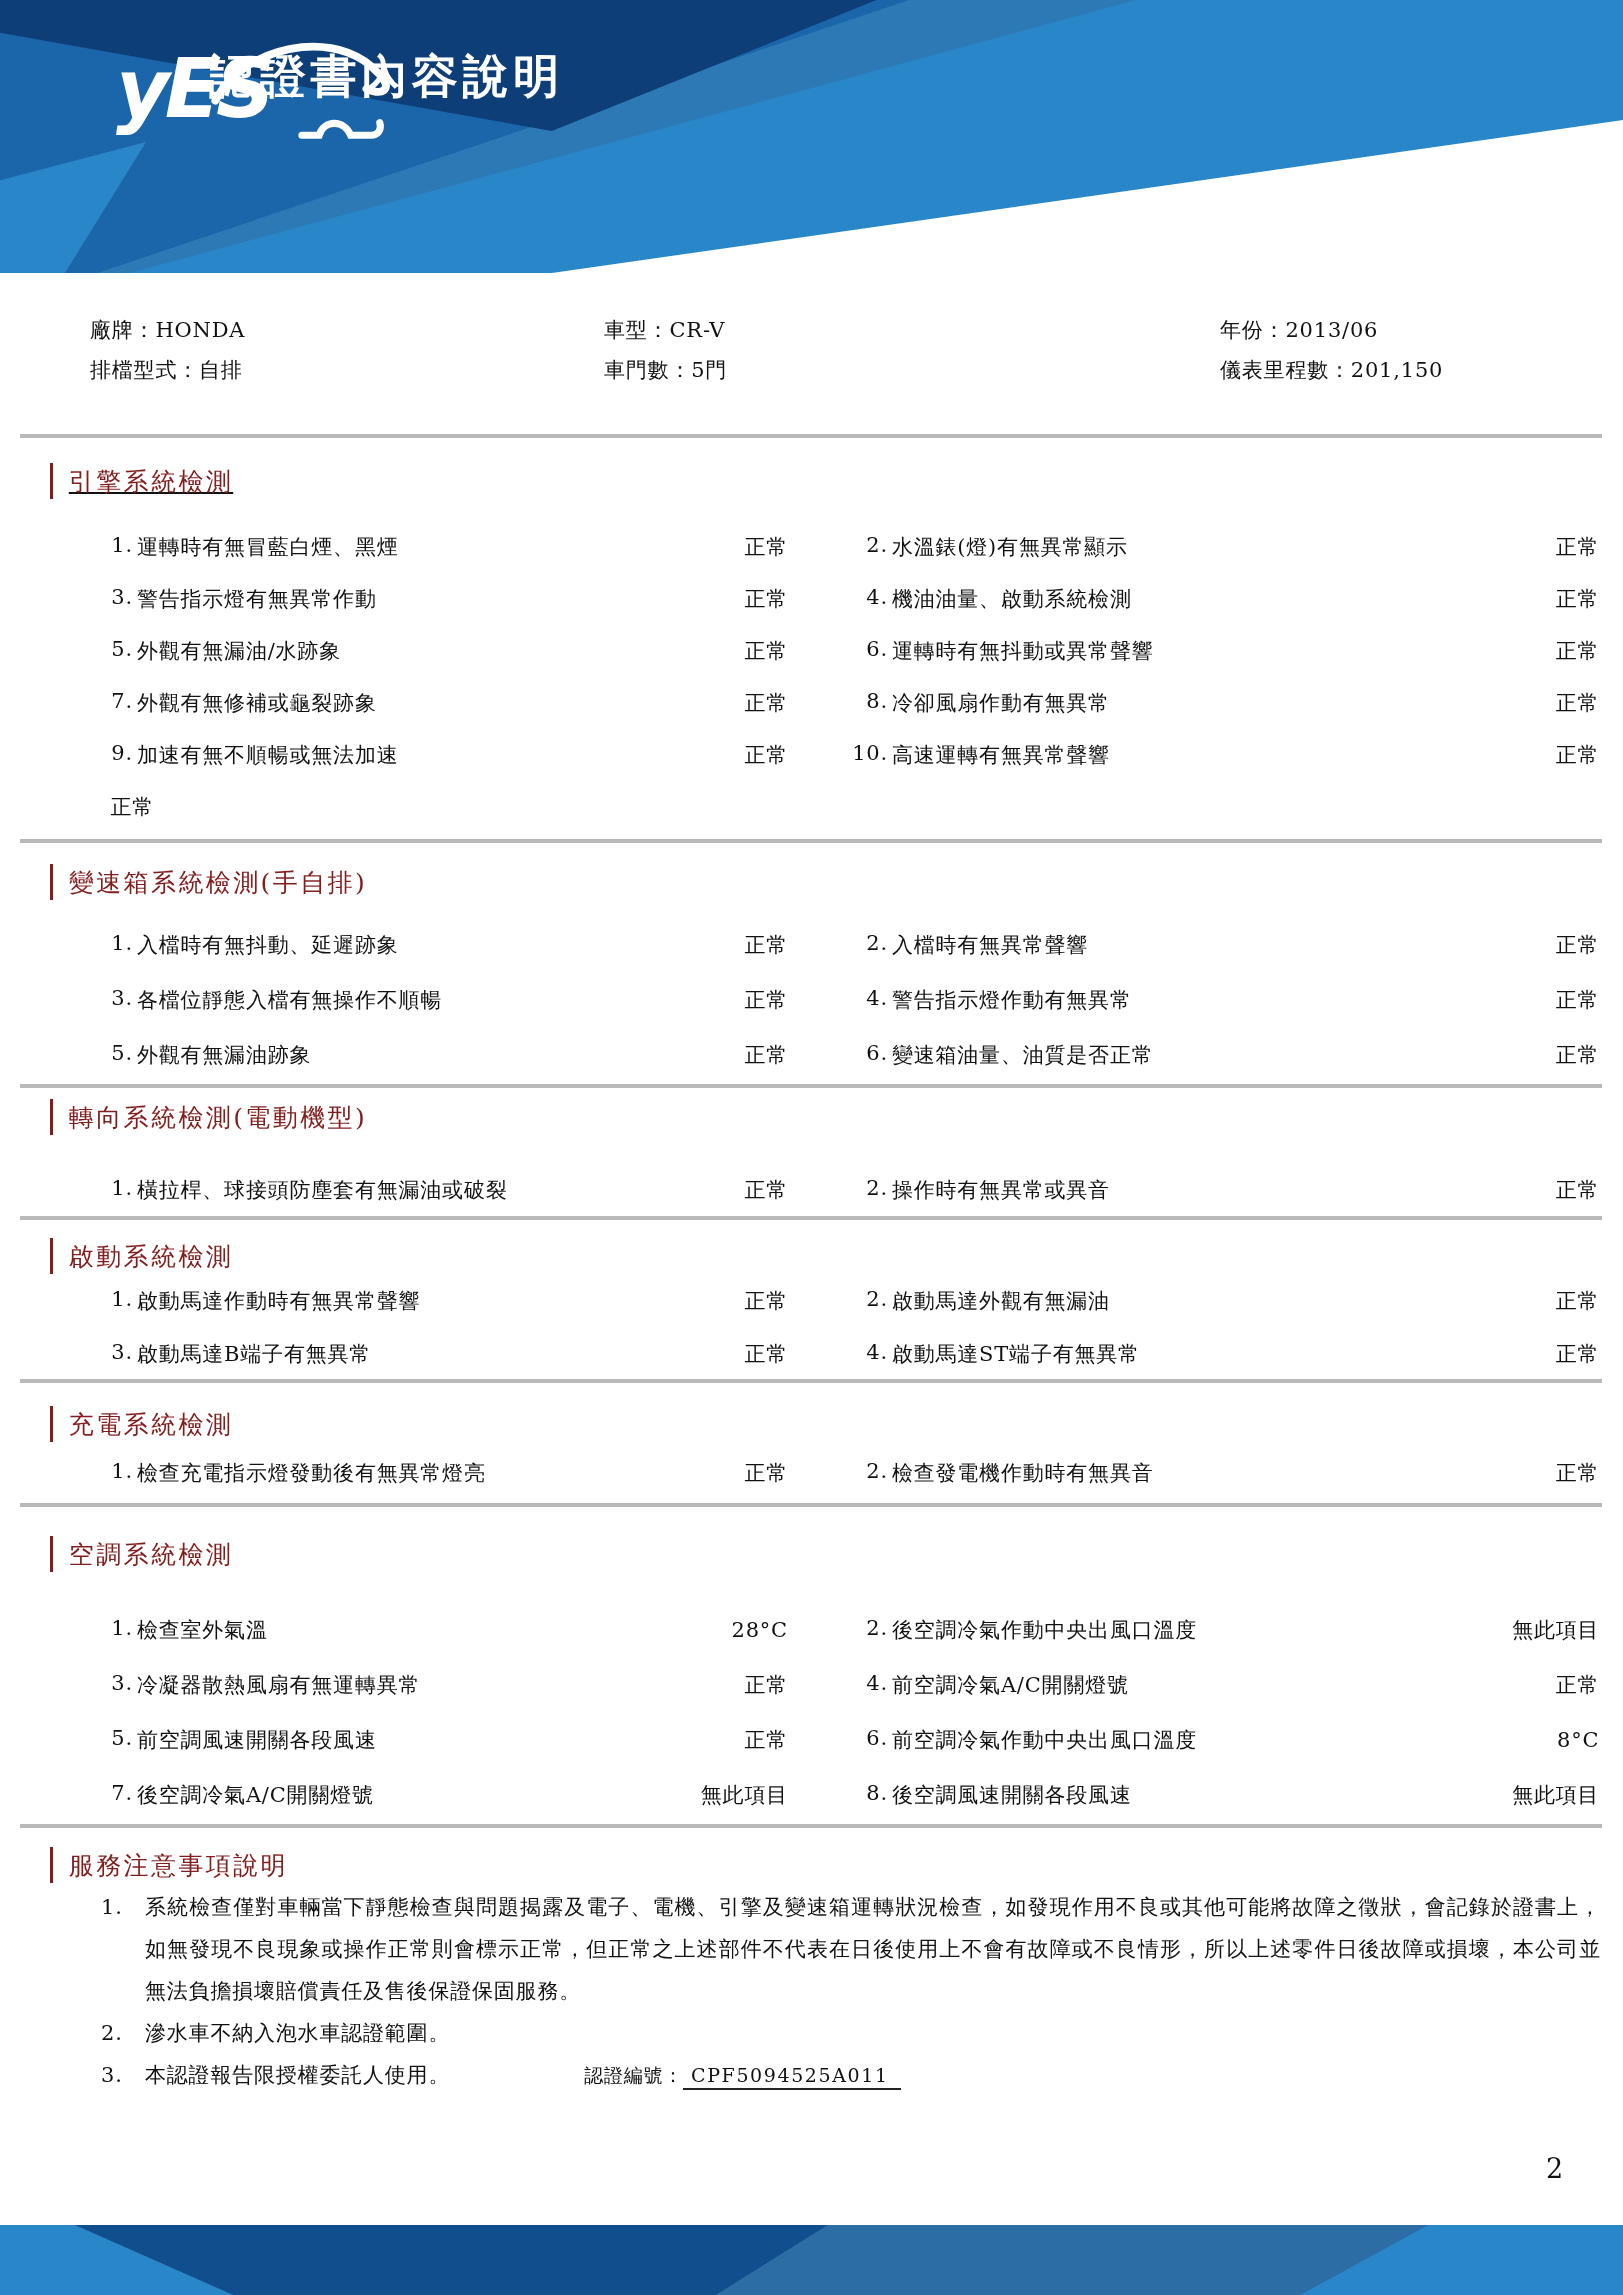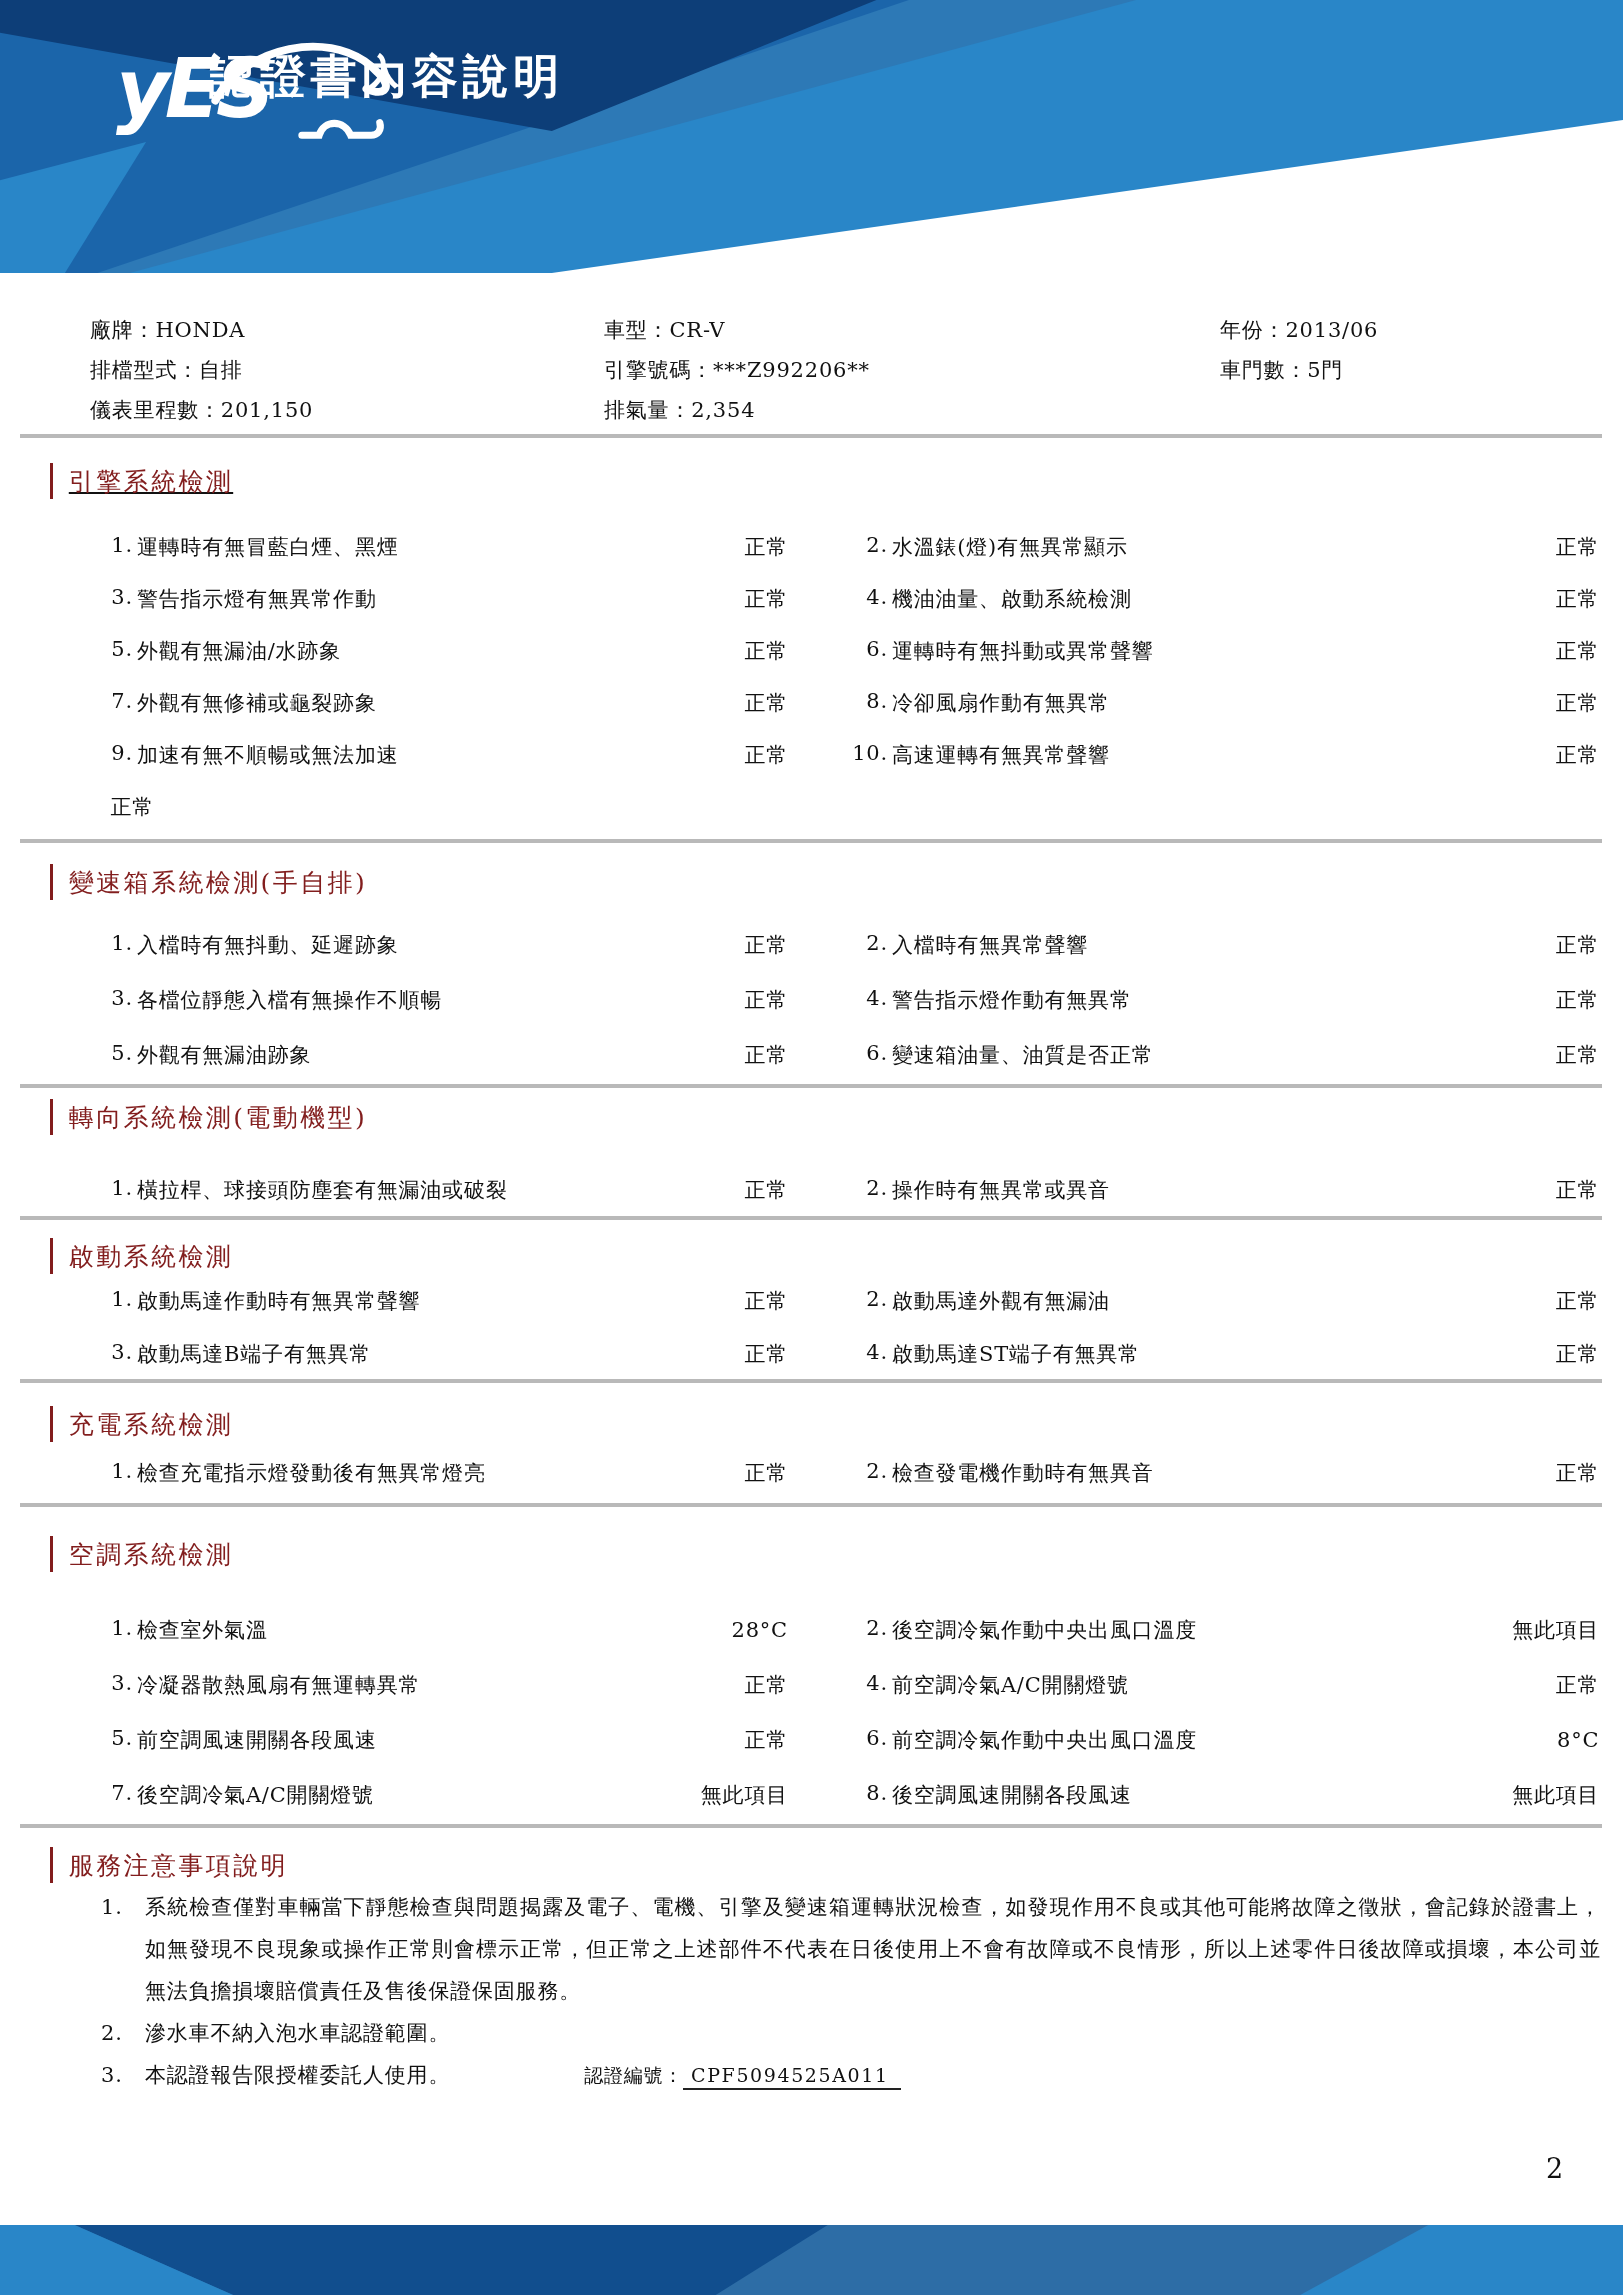--- a/index.html
+++ b/index.html
@@ -95,24 +95,22 @@
       </svg>
     </div>
     <div class="header-title">認證書內容說明</div>
   </div>
 
   <div class="info-grid" id="info-grid">
       <div class="info-cell">廠牌：HONDA</div>
       <div class="info-cell">車型：CR-V</div>
       <div class="info-cell">年份：2013/06</div>
       <div class="info-cell">排檔型式：自排</div>
-      <div class="info-cell">引擎號碼：***Z992206**</div>
       <div class="info-cell">車門數：5門</div>
       <div class="info-cell">儀表里程數：201,150</div>
-      <div class="info-cell">排氣量：2,354</div>
     </div>
 
   <div id="dynamic-root">
       <div class="divider" style="top: 434px;"></div>
       <div class="divider" style="top: 839px;"></div>
       <div class="divider" style="top: 1084px;"></div>
       <div class="divider" style="top: 1216px;"></div>
       <div class="divider" style="top: 1379px;"></div>
       <div class="divider" style="top: 1503px;"></div>
       <div class="divider" style="top: 1824px;"></div>

